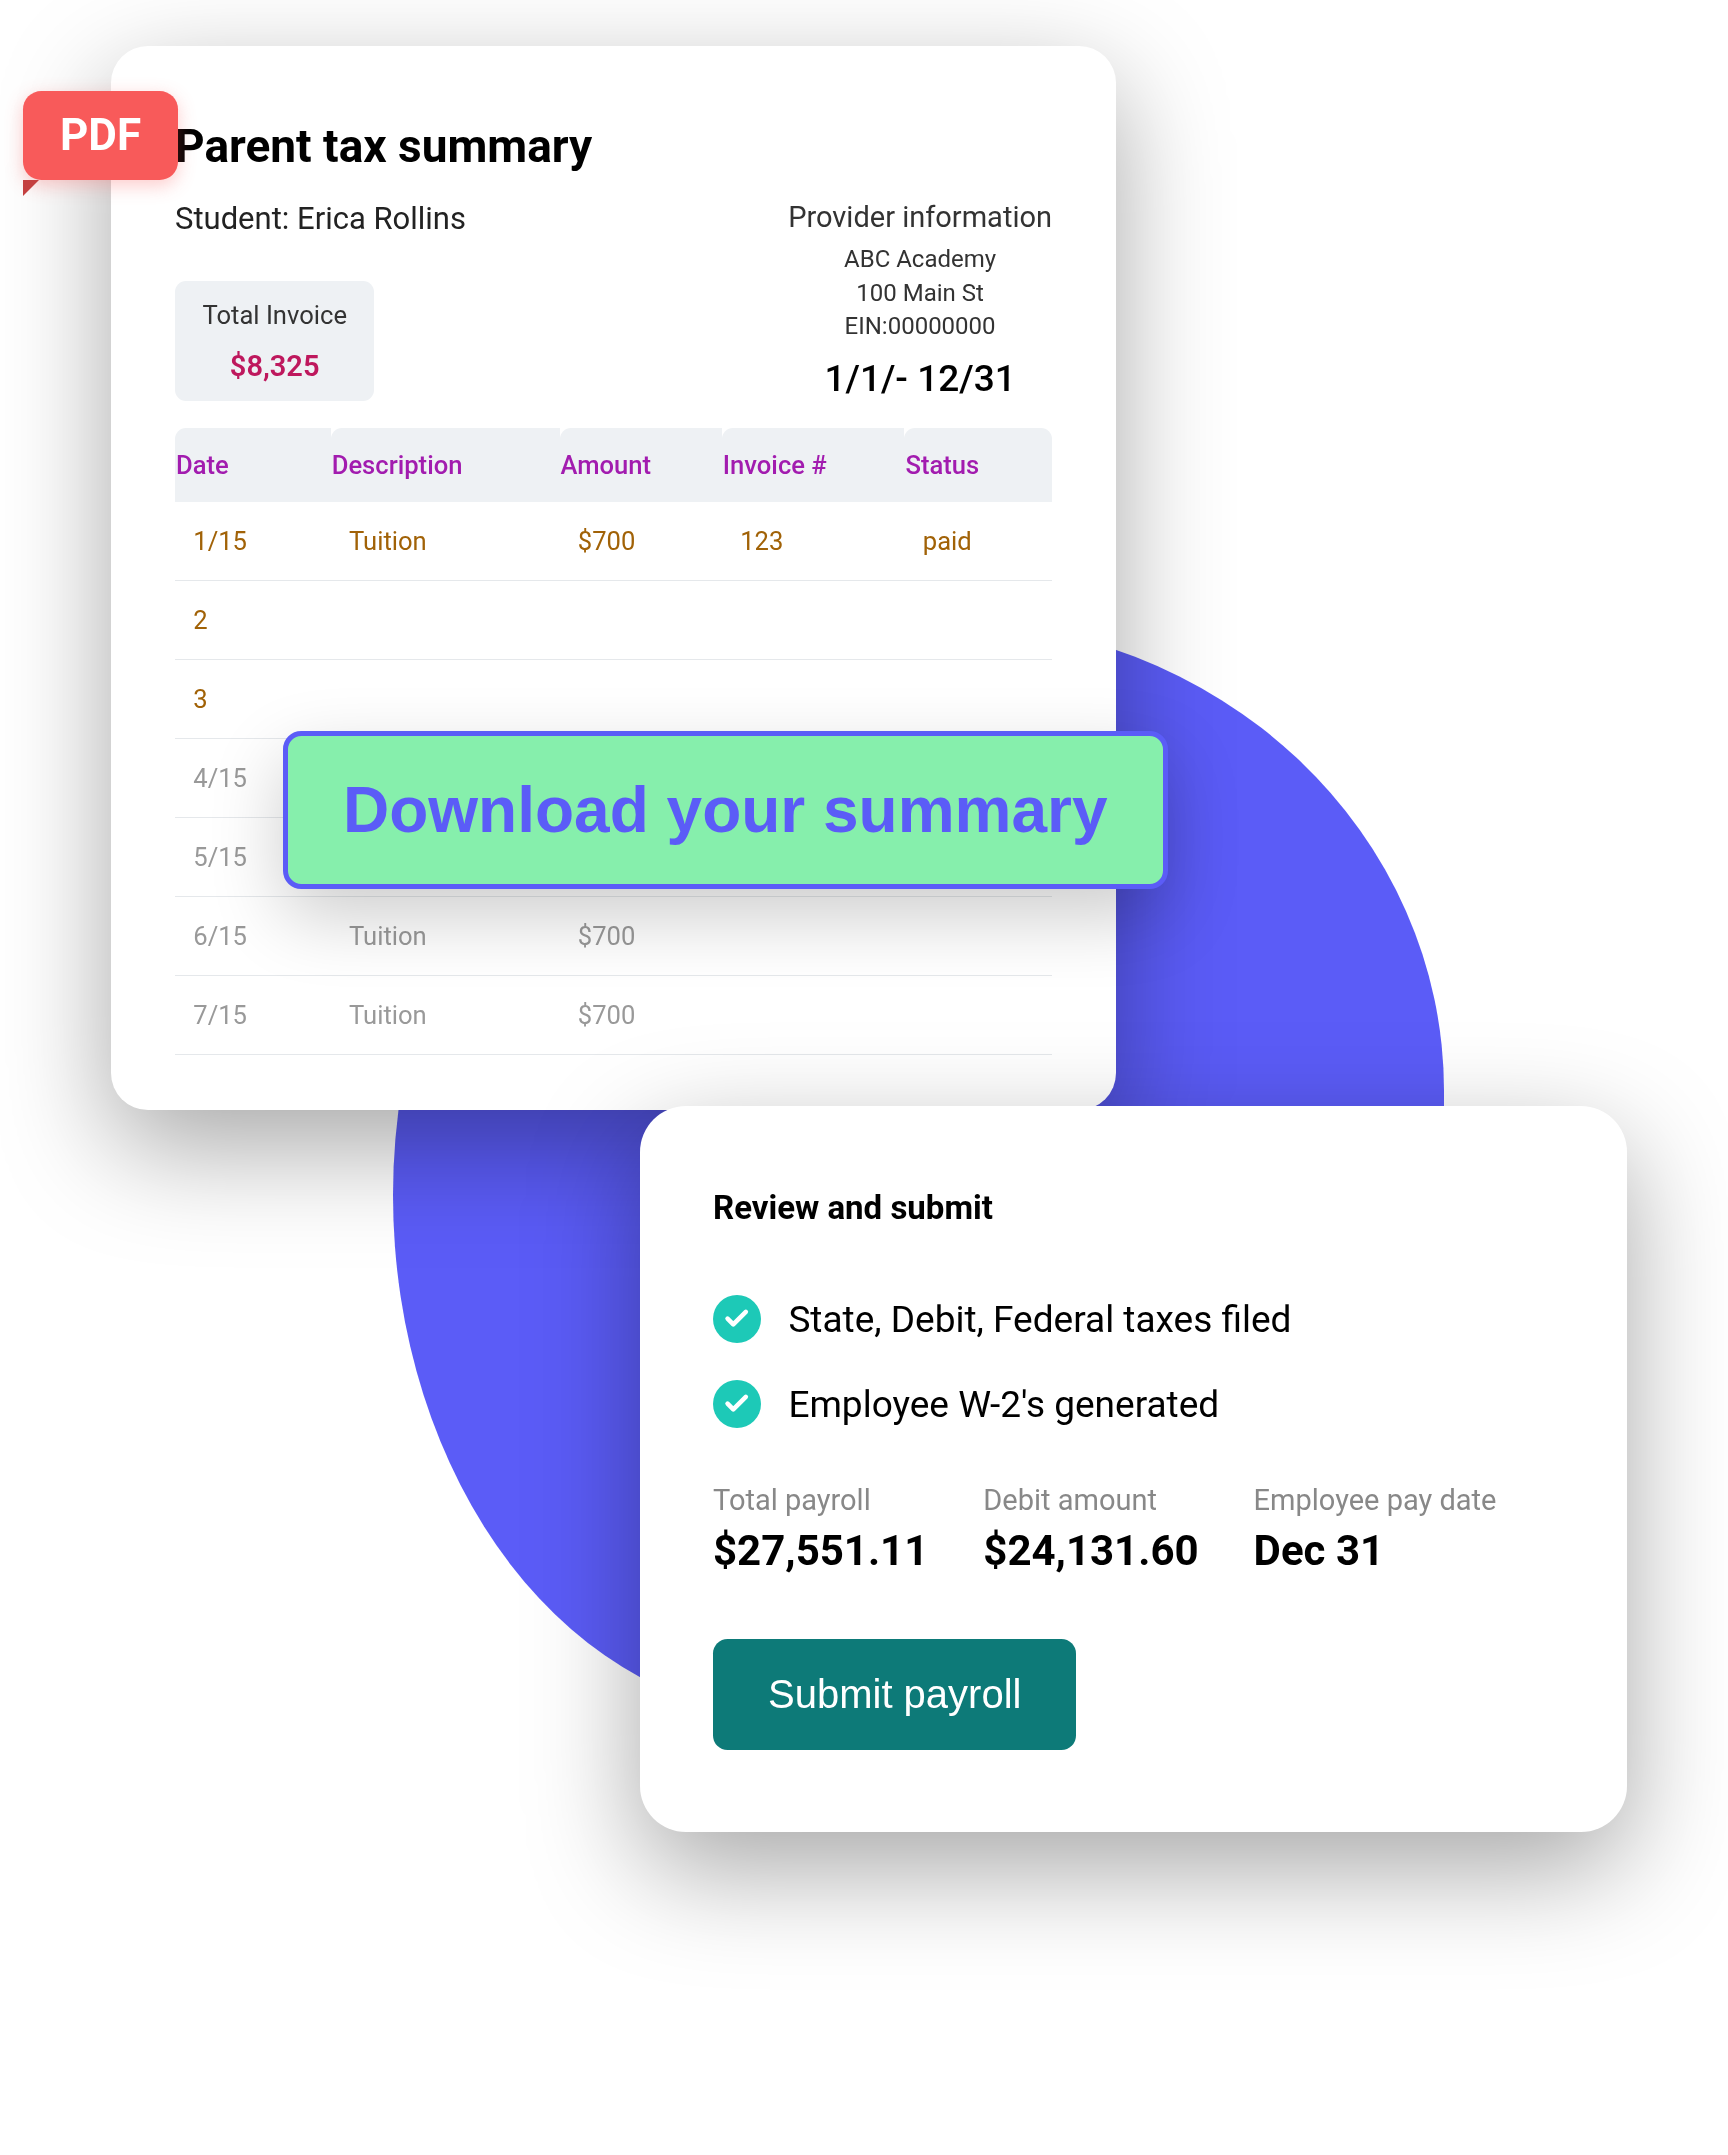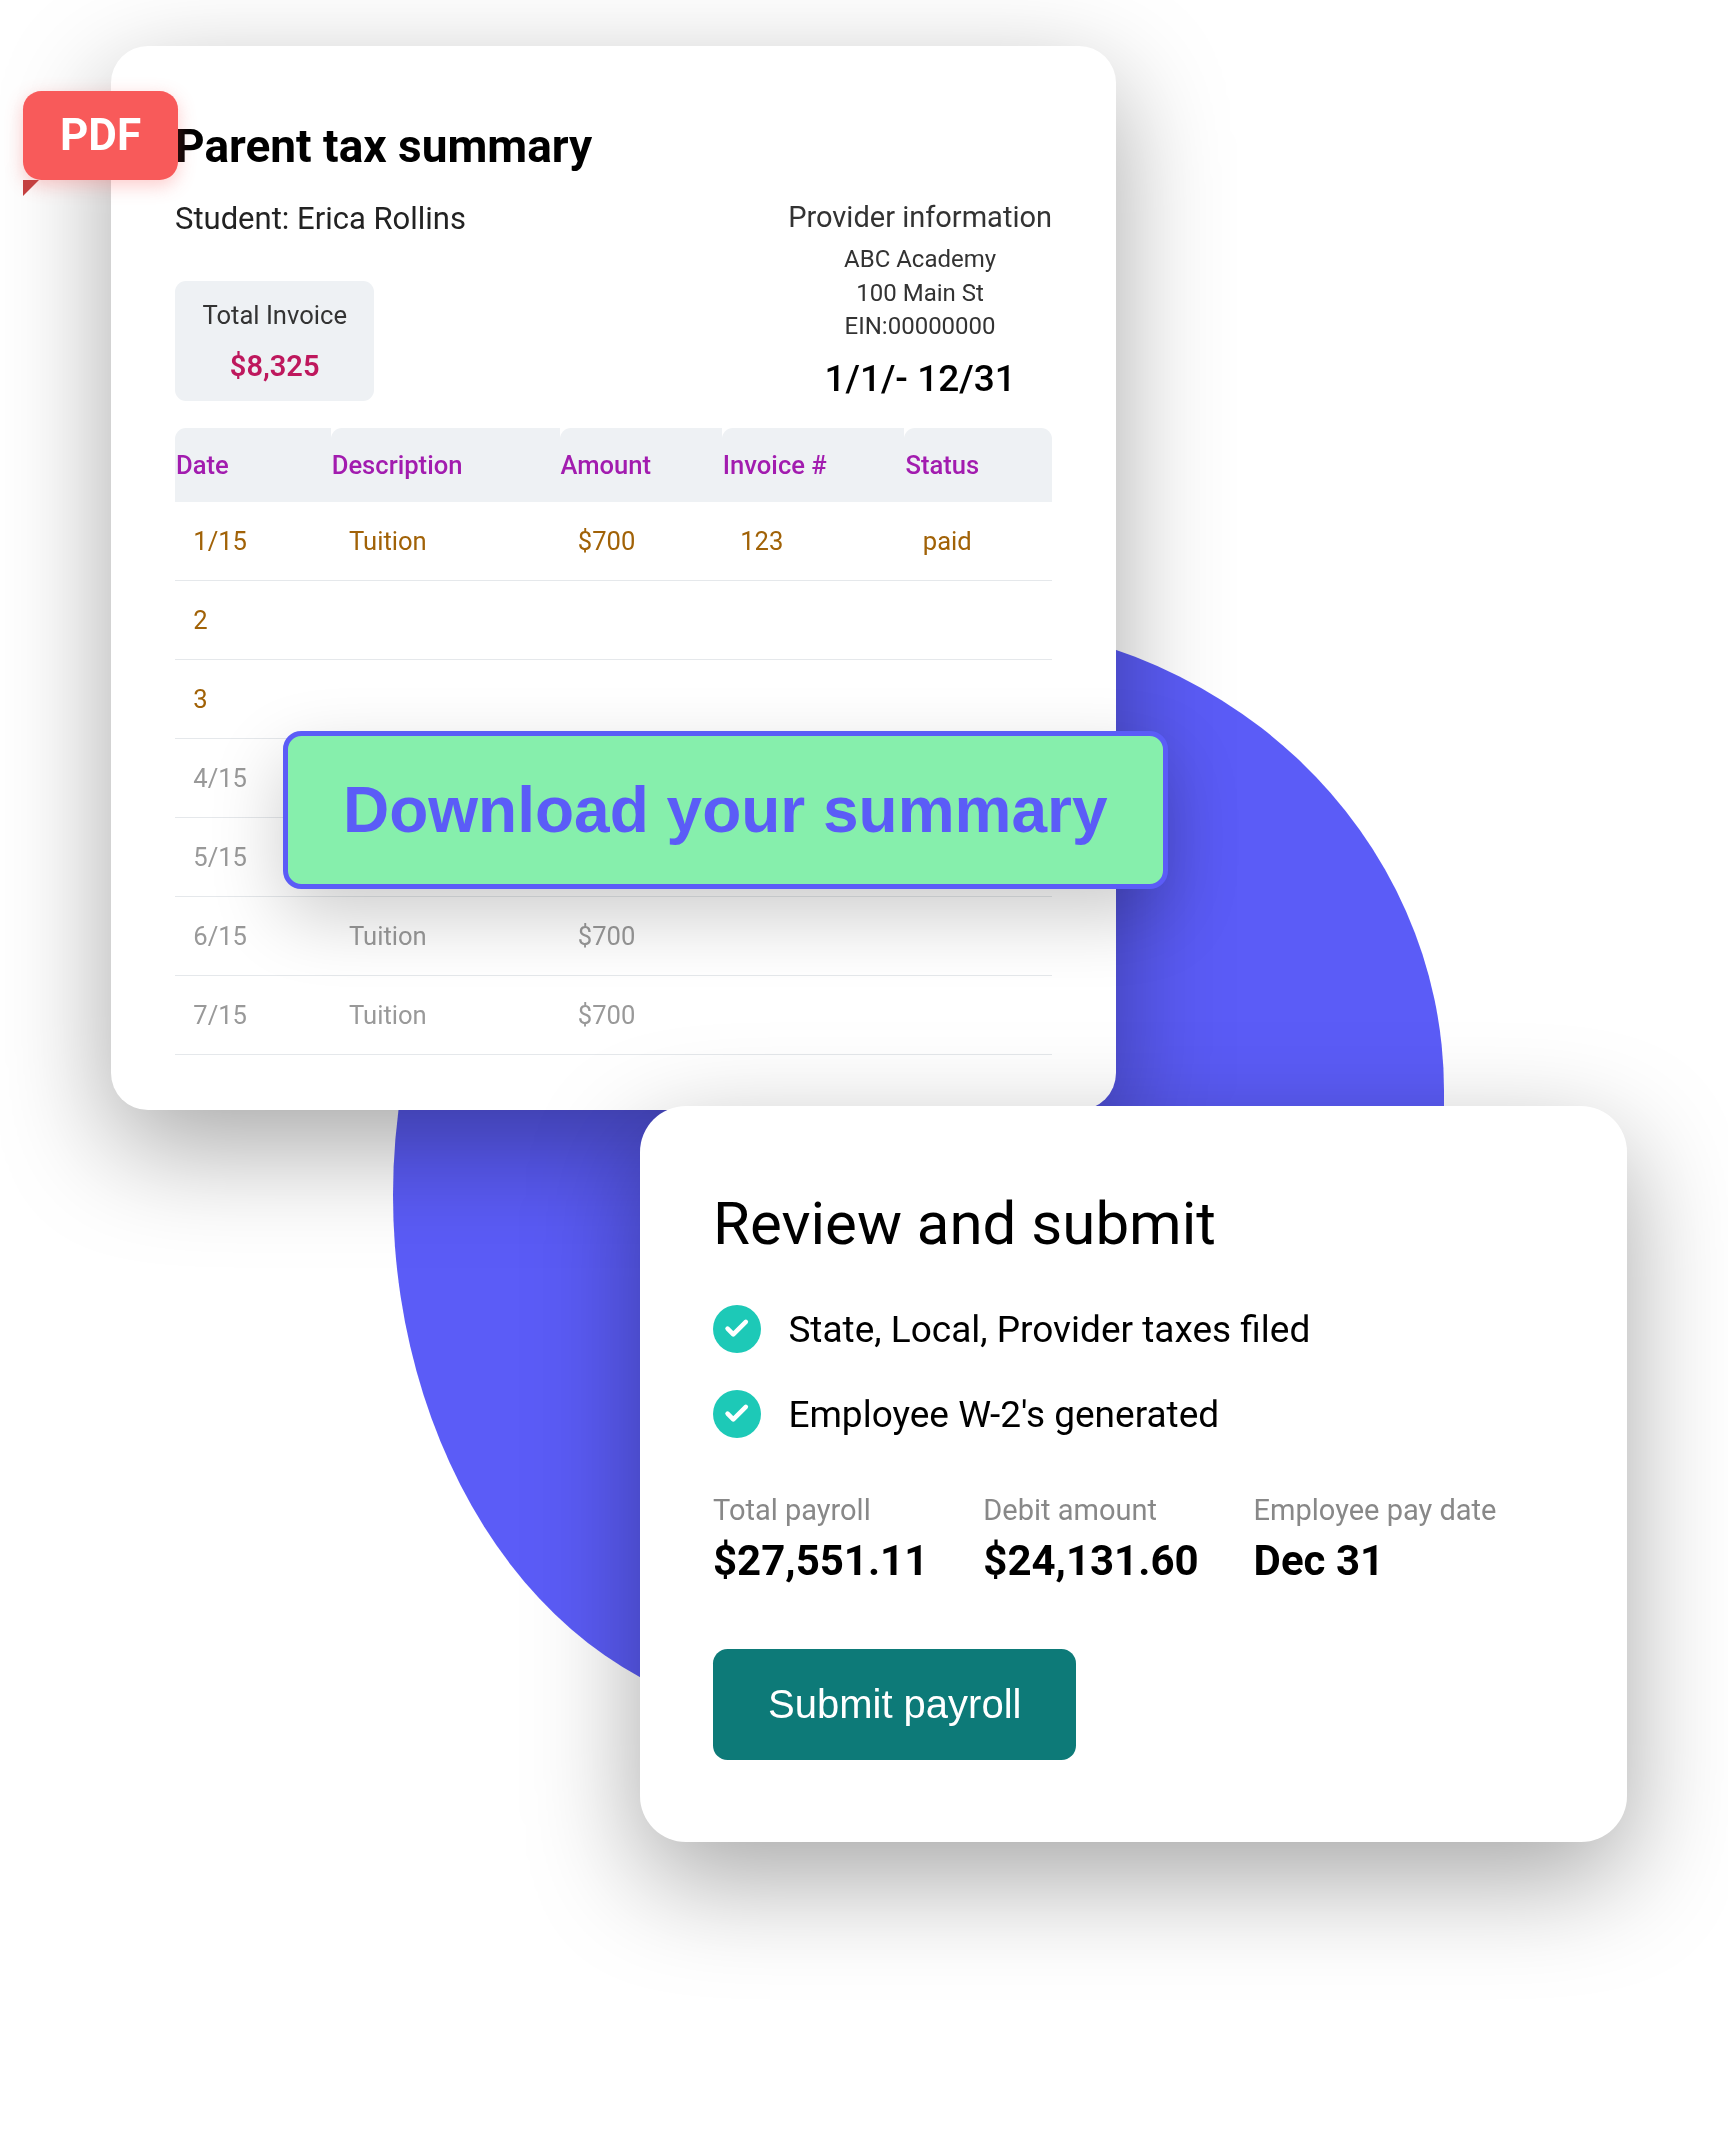--- a/index.html
+++ b/index.html
@@ -135,24 +135,24 @@
       top: 1106px;
       left: 640px;
       width: 987px;
       background: #fff;
       border-radius: 46px;
       box-shadow: 0 37px 110px rgba(0,0,0,0.35);
       z-index: 3;
       padding: 82px 73px 82px 73px;
     }
     .review-title {
-      font-size: 60px;
-      font-weight: 400;
+      font-size: 33px;
+      font-weight: 700;
       color: #000;
-      margin-bottom: 46px;
+      margin-bottom: 68px;
     }
     .check-line {
       display: flex;
       align-items: center;
       gap: 27.4px;
       margin-bottom: 37px;
     }
     .check-circle {
       width: 48px;
       height: 48px;
@@ -282,21 +282,21 @@
 <button class="download-btn">Download your summary</button>
 
 <div class="card-review">
   <h2 class="review-title">Review and submit</h2>
   <div class="check-line">
     <span class="check-circle">
       <svg viewBox="0 0 24 24" fill="none" stroke="#fff" stroke-width="4" stroke-linecap="round" stroke-linejoin="round">
           <polyline points="4 12 9 17 20 6"></polyline>
         </svg>
     </span>
-    <span class="check-text">State, Local, Provider taxes filed</span>
+    <span class="check-text">State, Debit, Federal taxes filed</span>
   </div>
   <div class="check-line">
     <span class="check-circle">
       <svg viewBox="0 0 24 24" fill="none" stroke="#fff" stroke-width="4" stroke-linecap="round" stroke-linejoin="round">
           <polyline points="4 12 9 17 20 6"></polyline>
         </svg>
     </span>
     <span class="check-text">Employee W-2's generated</span>
   </div>
   <div class="stats-row">

